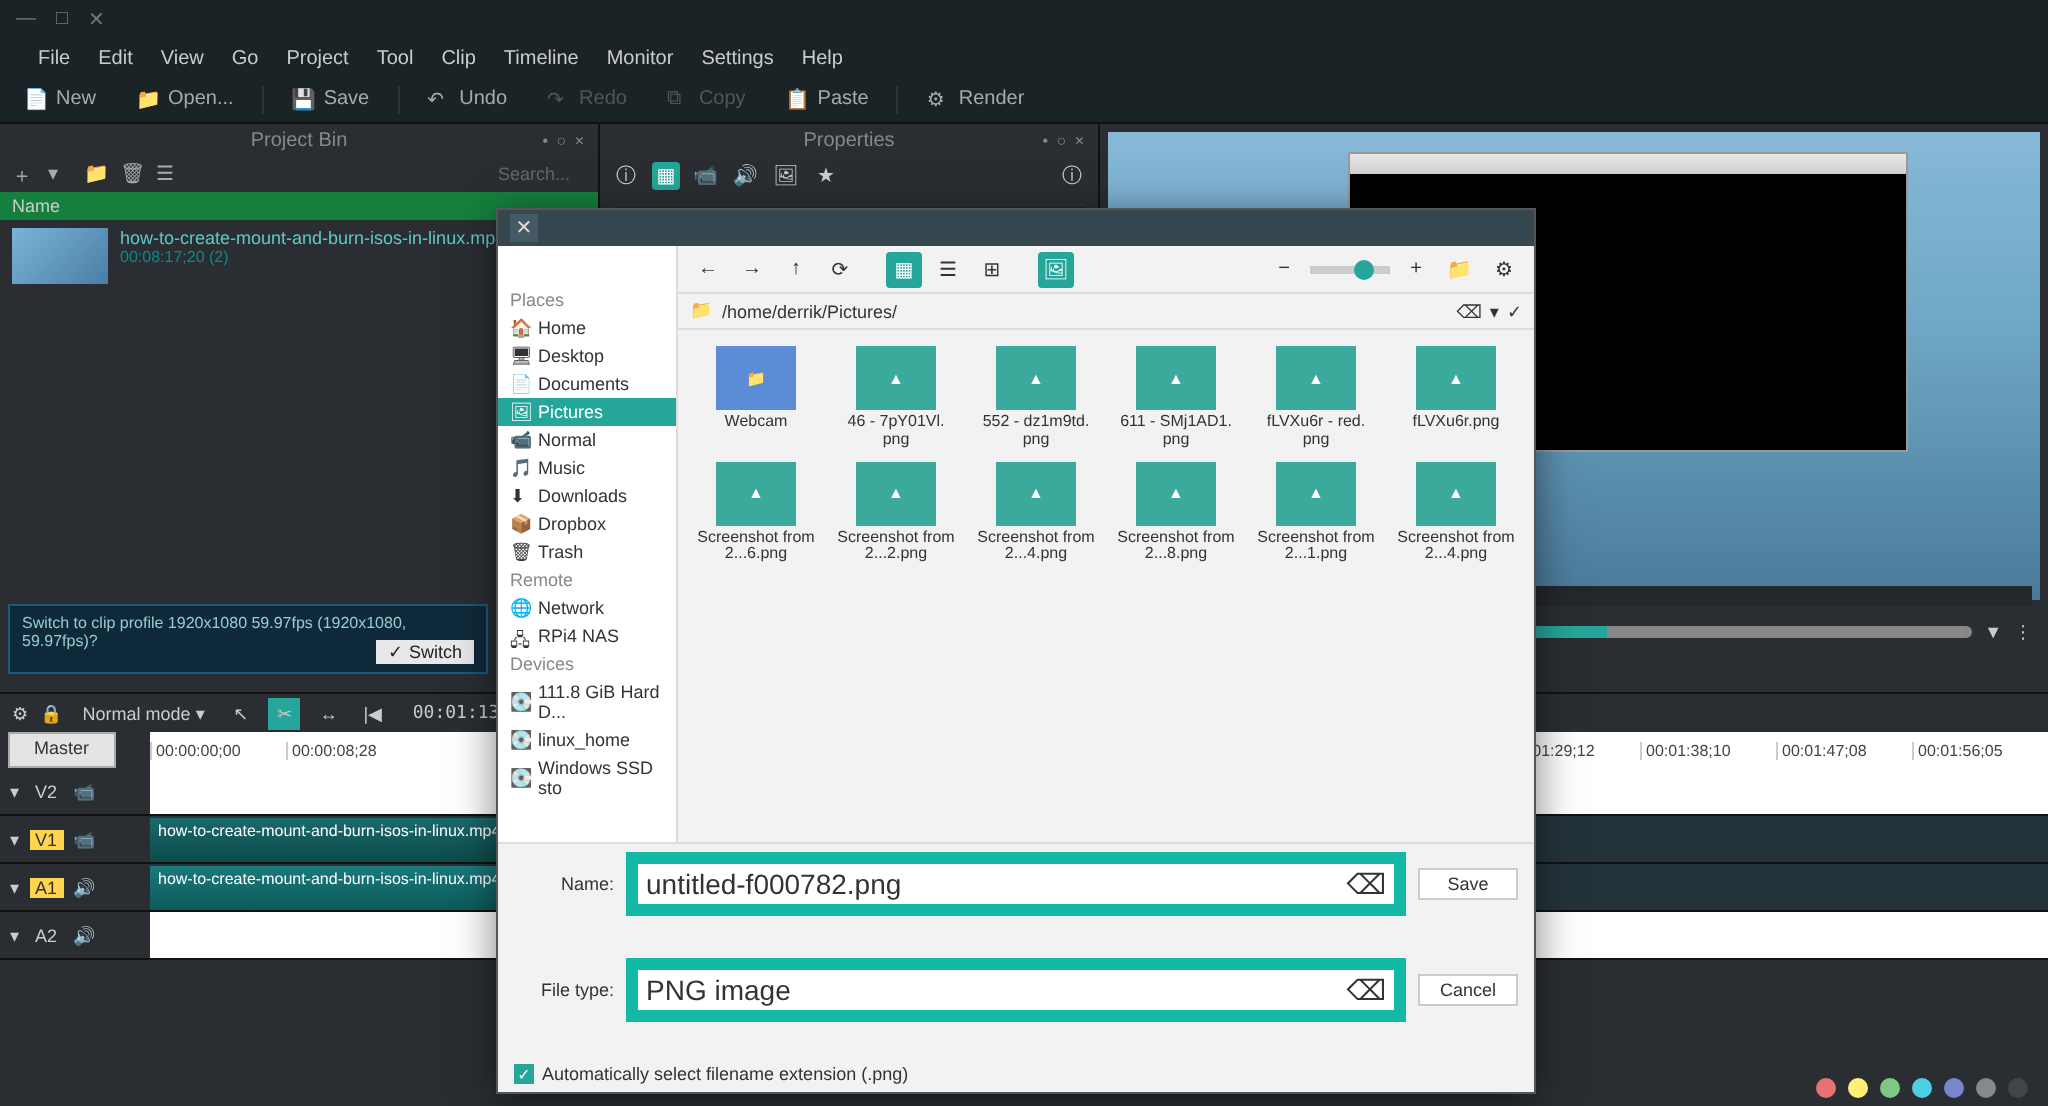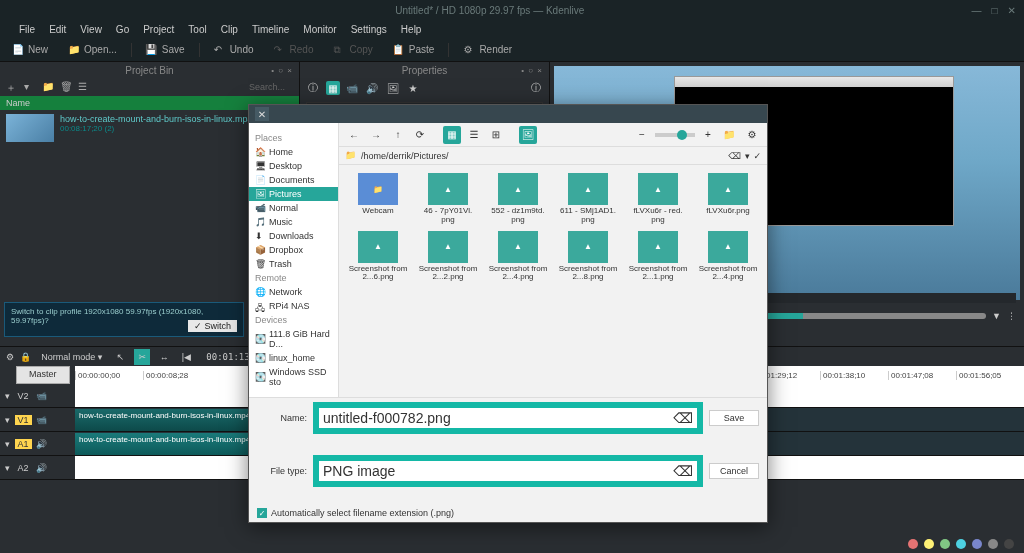--- a/index.html
+++ b/index.html
@@ -52,21 +52,21 @@
 .notify { position: absolute; left: 4px; top: 302px; width: 240px; background: #0e2a3a; border: 1px solid #1a5a7a; padding: 4px 6px; font-size: 8px; color: #9cc; z-index: 5; }
 .notify .switchbtn { margin-top: 4px; background: #e8e8e8; color: #222; padding: 1px 6px; font-size: 9px; display: inline-flex; align-items: center; gap: 3px; float: right; }
 
 
 .tl-toolbar { position: absolute; top: 346px; left: 0; right: 0; height: 20px; background: #2a2e32; display: flex; align-items: center; padding: 0 6px; gap: 6px; font-size: 9px; border-top: 1px solid #111; }
 .tl-toolbar .mode { padding: 1px 4px; }
 .tl-toolbar .sq { width: 16px; height: 16px; display: flex; align-items: center; justify-content: center; }
 .tl-toolbar .sq.active { background: #26a69a; }
 .tl-toolbar .tc { font-family: monospace; padding: 0 6px; }
 
-.tabstrip { position: absolute; top: 366px; left: 16px; height: 18px; display: flex; }
+.tabstrip { position: absolute; top: 366px; left: 4px; height: 18px; display: flex; }
 .tabstrip .tab { padding: 2px 12px; background: #e4e4e4; color: #333; font-size: 9px; border: 1px solid #aaa; }
 
 
 .mon-controls { position: absolute; top: 305px; right: 8px; left: 570px; height: 22px; display: flex; align-items: center; gap: 6px; font-size: 9px; z-index: 4; }
 .mon-controls .play { width: 18px; height: 16px; background: #26a69a; display: flex; align-items: center; justify-content: center; color: #fff; }
 .mon-controls .tc { font-family: monospace; background: #222; padding: 1px 4px; }
 .mon-controls .slider { flex: 1; height: 6px; background: linear-gradient(90deg,#26a69a 0%,#26a69a 35%,#888 35%,#888 100%); border-radius: 3px; }
 .mon-ruler { position: absolute; top: 293px; right: 8px; left: 570px; height: 10px; background: #24282c; }
 .mon-ruler .mark { position: absolute; top: 0; width: 6px; height: 10px; background: #e74c3c; }
 
@@ -92,21 +92,21 @@
 
 .footer { position: absolute; bottom: 4px; right: 10px; display: flex; gap: 6px; }
 .footer .dot { width: 10px; height: 10px; border-radius: 50%; }
 
 
 .dialog { position: absolute; left: 248px; top: 104px; width: 520px; background: #f2f2f2; color: #333; border: 1px solid #555; z-index: 100; font-size: 10px; box-shadow: 0 4px 20px rgba(0,0,0,0.5); }
 .dlg-titlebar { height: 18px; background: #37474f; color: #ddd; display: flex; align-items: center; padding: 0 6px; font-size: 10px; }
 .dlg-titlebar .t { flex: 1; text-align: center; }
 .dlg-titlebar .x { width: 14px; height: 14px; background: #455a64; display: flex; align-items: center; justify-content: center; }
 .dlg-body { display: flex; }
-.places { width: 90px; background: #fff; border-right: 1px solid #ddd; padding: 8px 0; }
+.places { width: 90px; background: #fff; border-right: 1px solid #ddd; padding: 20px 0; }
 .places .hdr { padding: 2px 6px; color: #888; font-size: 9px; }
 .places .item { padding: 2px 6px; display: flex; align-items: center; gap: 4px; font-size: 9px; }
 .places .item.active { background: #26a69a; color: #fff; }
 .places .ico { width: 10px; height: 10px; }
 
 .browser { flex: 1; display: flex; flex-direction: column; }
 .br-toolbar { height: 24px; display: flex; align-items: center; gap: 4px; padding: 2px 6px; border-bottom: 1px solid #ddd; }
 .br-toolbar .btn { width: 18px; height: 18px; display: flex; align-items: center; justify-content: center; border-radius: 2px; }
 .br-toolbar .btn.active { background: #26a69a; color: #fff; }
 .br-toolbar .gap { width: 6px; }
@@ -127,21 +127,20 @@
 .dlg-row .lbl { width: 50px; text-align: right; font-size: 9px; }
 .dlg-row .field { flex: 1; background: #fff; border: 6px solid #14b8a6; padding: 2px 4px; font-size: 14px; display: flex; }
 .dlg-row .action { width: 50px; background: #fff; border: 1px solid #ccc; padding: 2px 0; text-align: center; font-size: 9px; }
 .dlg-check { display: flex; align-items: center; gap: 4px; font-size: 9px; }
 .dlg-check .cb { width: 10px; height: 10px; background: #26a69a; display: flex; align-items: center; justify-content: center; color: #fff; font-size: 8px; }
 </style>
 </head>
 <body>
 
 <div class="titlebar">
-  <span class="title">Untitled* / HD 1080p 29.97 fps — Kdenlive</span>
   <div class="win-controls">
     <span>—</span>
     <span>□</span>
     <span>✕</span>
   </div>
 </div>
 
 <div class="menubar">
   <span>File</span>
   <span>Edit</span>

